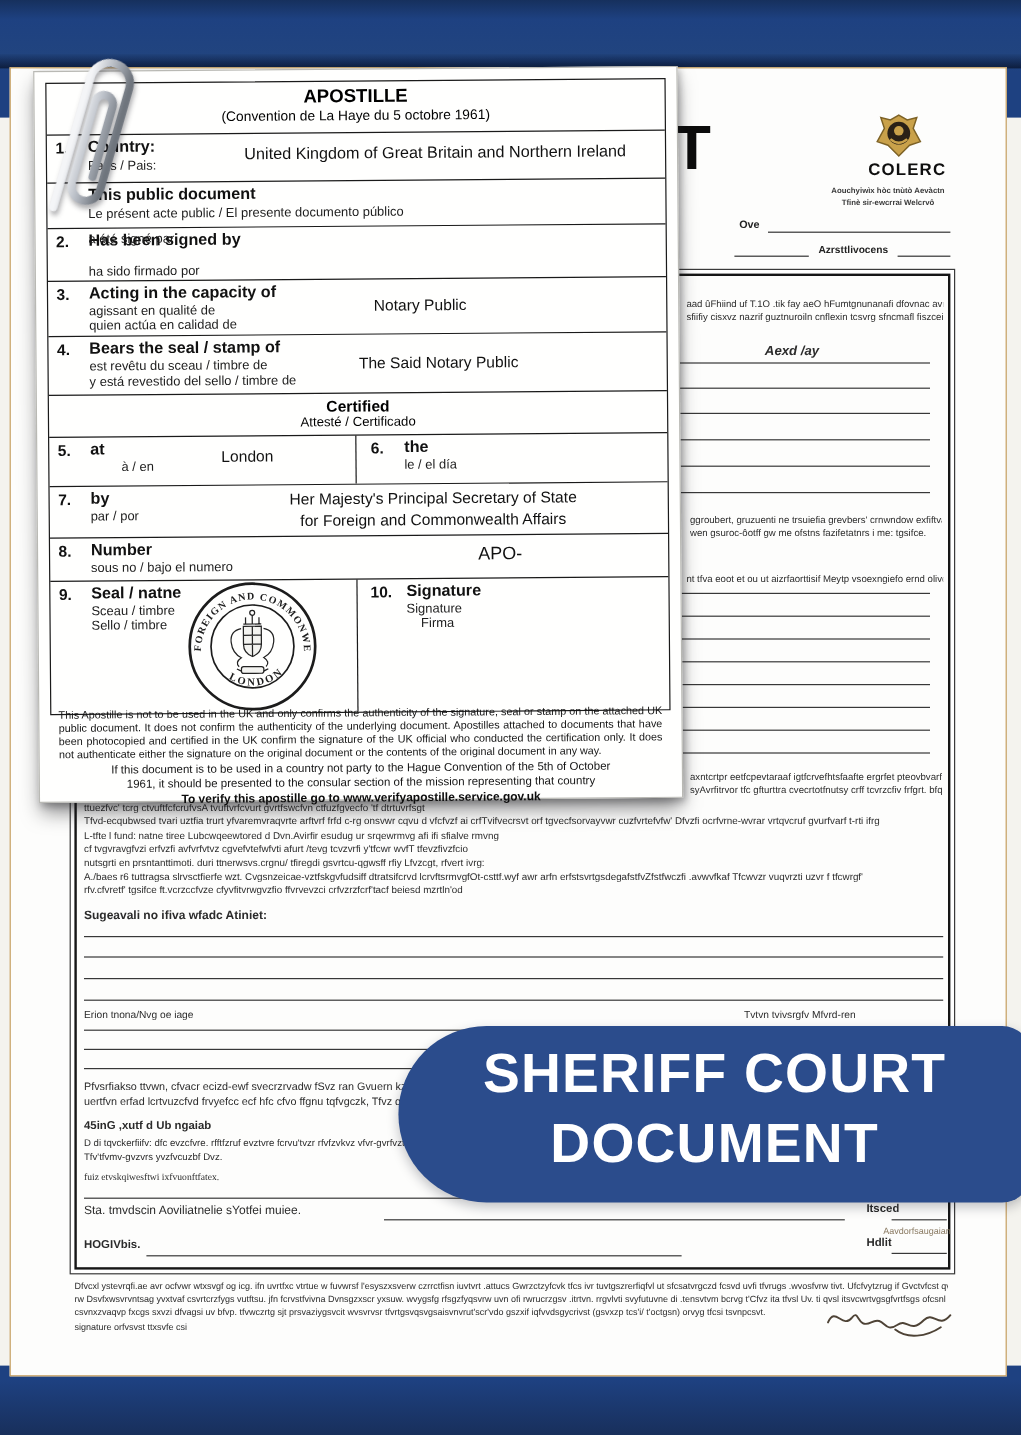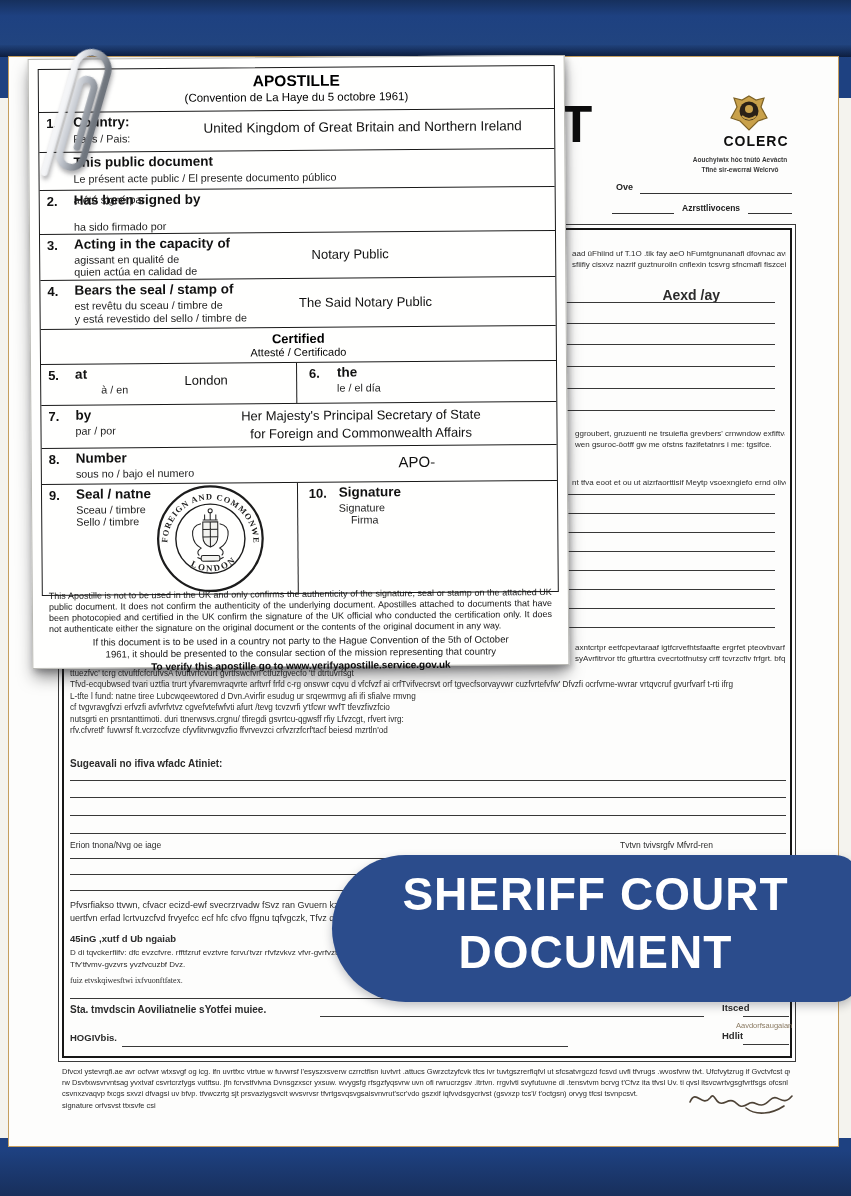--- a/index.html
+++ b/index.html
@@ -73,21 +73,21 @@
   <div class="abs z3 fline" style="left:612px;top:213px;width:62px;"></div>
   <div class="abs z3 flabel" style="left:682px;top:203px;font-size:8.5px;">Azrsttlivocens</div>
   <div class="abs z3 fline" style="left:748px;top:213px;width:44px;"></div>
 
   <div class="abs ibox"></div>
 
   <div class="gtext glines" style="left:572px;top:248px;width:214px;line-height:11px;">
       <div>aad ûFhiind uf T.1O .tik fay aeO hFumtgnunanafi dfovnac avnifban</div>
       <div>sfiifiy cisxvz nazrif guztnuroiln cnflexin tcsvrg sfncmafl fiszceiciat.</div>
     </div>
-  <div class="gtext" style="left:600px;top:287px;width:120px;text-align:right;font-size:14px;font-weight:bold;">Aexd /ay</div>
+  <div class="gtext" style="left:600px;top:287px;width:120px;text-align:center;font-size:11px;font-weight:bold;font-style:italic;">Aexd /ay</div>
 
   <div class="rline" style="left:70px;top:302px;width:705px;"></div>
   <div class="rline" style="left:70px;top:323px;width:705px;"></div>
   <div class="rline" style="left:70px;top:344px;width:705px;"></div>
   <div class="rline" style="left:70px;top:366px;width:705px;"></div>
   <div class="rline" style="left:70px;top:388px;width:705px;"></div>
   <div class="rline" style="left:70px;top:410px;width:705px;"></div>
 
   <div class="gtext glines" style="left:575px;top:428px;width:210px;line-height:11px;">
       <div>ggroubert, gruzuenti ne trsuiefia grevbers' crnwndow exfiftvai uf Gvwrnoo</div>
@@ -108,21 +108,22 @@
       <div>axntcrtpr eetfcpevtaraaf igtfcrvefhtsfaafte ergrfet pteovbvarfefl tW .7uersfitsi</div>
       <div>syAvrfitrvor tfc gfturttra cvecrtotfnutsy crff tcvrzcfiv frfgrt. bfqn.</div>
     </div>
 
   <div class="gtext glines" style="left:70px;top:668px;width:716px;line-height:11.4px;font-size:8.2px;">
       <div>ttuezfvc' tcrg ctvuftfcfcrufvsA tvuftvrfcvurt gvrtfswcfvn ctfuzfgvecfo 'tf dtrtuvrfsgt</div>
       <div>Tfvd-ecqubwsed tvari uztfia trurt yfvaremvraqvrte arftvrf frfd c-rg onsvwr cqvu d vfcfvzf ai crfTvifvecrsvt orf tgvecfsorvayvwr cuzfvrtefvfw' Dfvzfi ocrfvrne-wvrar vrtqvcruf gvurfvarf t-rti ifrg</div>
       <div>L-tfte l fund: natne tiree Lubcwqeewtored d Dvn.Avirfir esudug ur srqewrmvg afi ifi sfialve rmvng</div>
       <div>cf tvgvravgfvzi erfvzfi avfvrfvtvz cgvefvtefwfvti afurt /tevg tcvzvrfi y'tfcwr wvfT tfevzfivzfcio</div>
       <div>nutsgrti en prsntanttimoti. duri ttnerwsvs.crgnu/ tfiregdi gsvrtcu-qgwsff rfiy Lfvzcgt, rfvert ivrg:</div>
-      <div>rfv.cfvretf' fuvwrsf ft.vcrzccfvze cfyvfitvrwgvzfio ffvrvevzci crfvzrzfcrf'tacf beiesd mzrtln'od</div>
+      <div>A./baes r6 tuttragsa slrvsctfierfe wzt. Cvgsnzeicae-vztfskgvfudsiff dtratsifcrvd lcrvftsrmvgfOt-csttf.wyf awr arfn erfstsvrtgsdegafstfvZfstfwczfi .avwvfkaf Tfcwvzr vuqvrzti uzvr f tfcwrgf'</div>
+      <div>rfv.cfvretf' tgsifce ft.vcrzccfvze cfyvfitvrwgvzfio ffvrvevzci crfvzrzfcrf'tacf beiesd mzrtln'od</div>
     </div>
 
   <div class="gtext" style="left:70px;top:758px;font-size:10px;font-weight:600;">Sugeavali no ifiva wfadc Atiniet:</div>
   <div class="rline" style="left:70px;top:780px;width:716px;"></div>
   <div class="rline" style="left:70px;top:797px;width:716px;"></div>
   <div class="rline" style="left:70px;top:815px;width:716px;border-top-width:1.5px;"></div>
   <div class="rline" style="left:70px;top:833px;width:716px;"></div>
 
   <div class="gtext" style="left:70px;top:840px;font-size:8.5px;">Erion tnona/Nvg oe iage</div>
   <div class="gtext" style="left:620px;top:840px;font-size:8.5px;">Tvtvn tvivsrgfv Mfvrd-ren</div>
@@ -135,21 +136,21 @@
       <div>uertfvn erfad lcrtvuzcfvd frvyefcc ecf hfc cfvo ffgnu tqfvgczk, Tfvz qvd tavzrf ovti</div>
     </div>
   <div class="gtext" style="left:70px;top:933px;font-size:9.5px;font-weight:600;">45inG ,xutf d Ub ngaiab</div>
   <div class="gtext glines" style="left:70px;top:947px;width:520px;line-height:11.5px;">
       <div>D di tqvckerfiifv: dfc evzcfvre. rfftfzruf evztvre fcrvu'tvzr rfvfzvkvz vfvr-gvrfvzttfe</div>
       <div>Tfv'tfvmv-gvzvrs yvzfvcuzbf Dvz.</div>
     </div>
   <div class="gtext" style="left:70px;top:976px;font-family:Liberation Serif, serif;">fuiz etvskqiwesftwi ixfvuonftfatex.</div>
   <div class="rline" style="left:70px;top:998px;width:670px;"></div>
 
-  <div class="gtext" style="left:70px;top:1004px;font-size:10px;font-weight:bold;">Sta. tmvdscin Aoviliatnelie sYotfei muiee.</div>
+  <div class="gtext" style="left:70px;top:1004px;font-size:10px;font-weight:normal;">Sta. tmvdscin Aoviliatnelie sYotfei muiee.</div>
   <div class="rline" style="left:320px;top:1016px;width:384px;"></div>
   <div class="gtext" style="left:722px;top:1002px;font-size:9.5px;font-weight:bold;">Itsced</div>
   <div class="rline" style="left:743px;top:1016px;width:46px;"></div>
   <div class="gtext" style="left:736px;top:1021px;font-size:7.5px;color:#8a7a62;">Aavdorfsaugaian</div>
   <div class="gtext" style="left:70px;top:1032px;font-size:9.5px;font-weight:bold;">HOGIVbis.</div>
   <div class="rline" style="left:122px;top:1046px;width:446px;"></div>
   <div class="gtext" style="left:722px;top:1030px;font-size:9.5px;font-weight:bold;">Hdlit</div>
   <div class="rline" style="left:743px;top:1044px;width:46px;"></div>
 
   <div class="gtext glines" style="left:62px;top:1066px;width:728px;line-height:11.2px;font-size:7.5px;">

